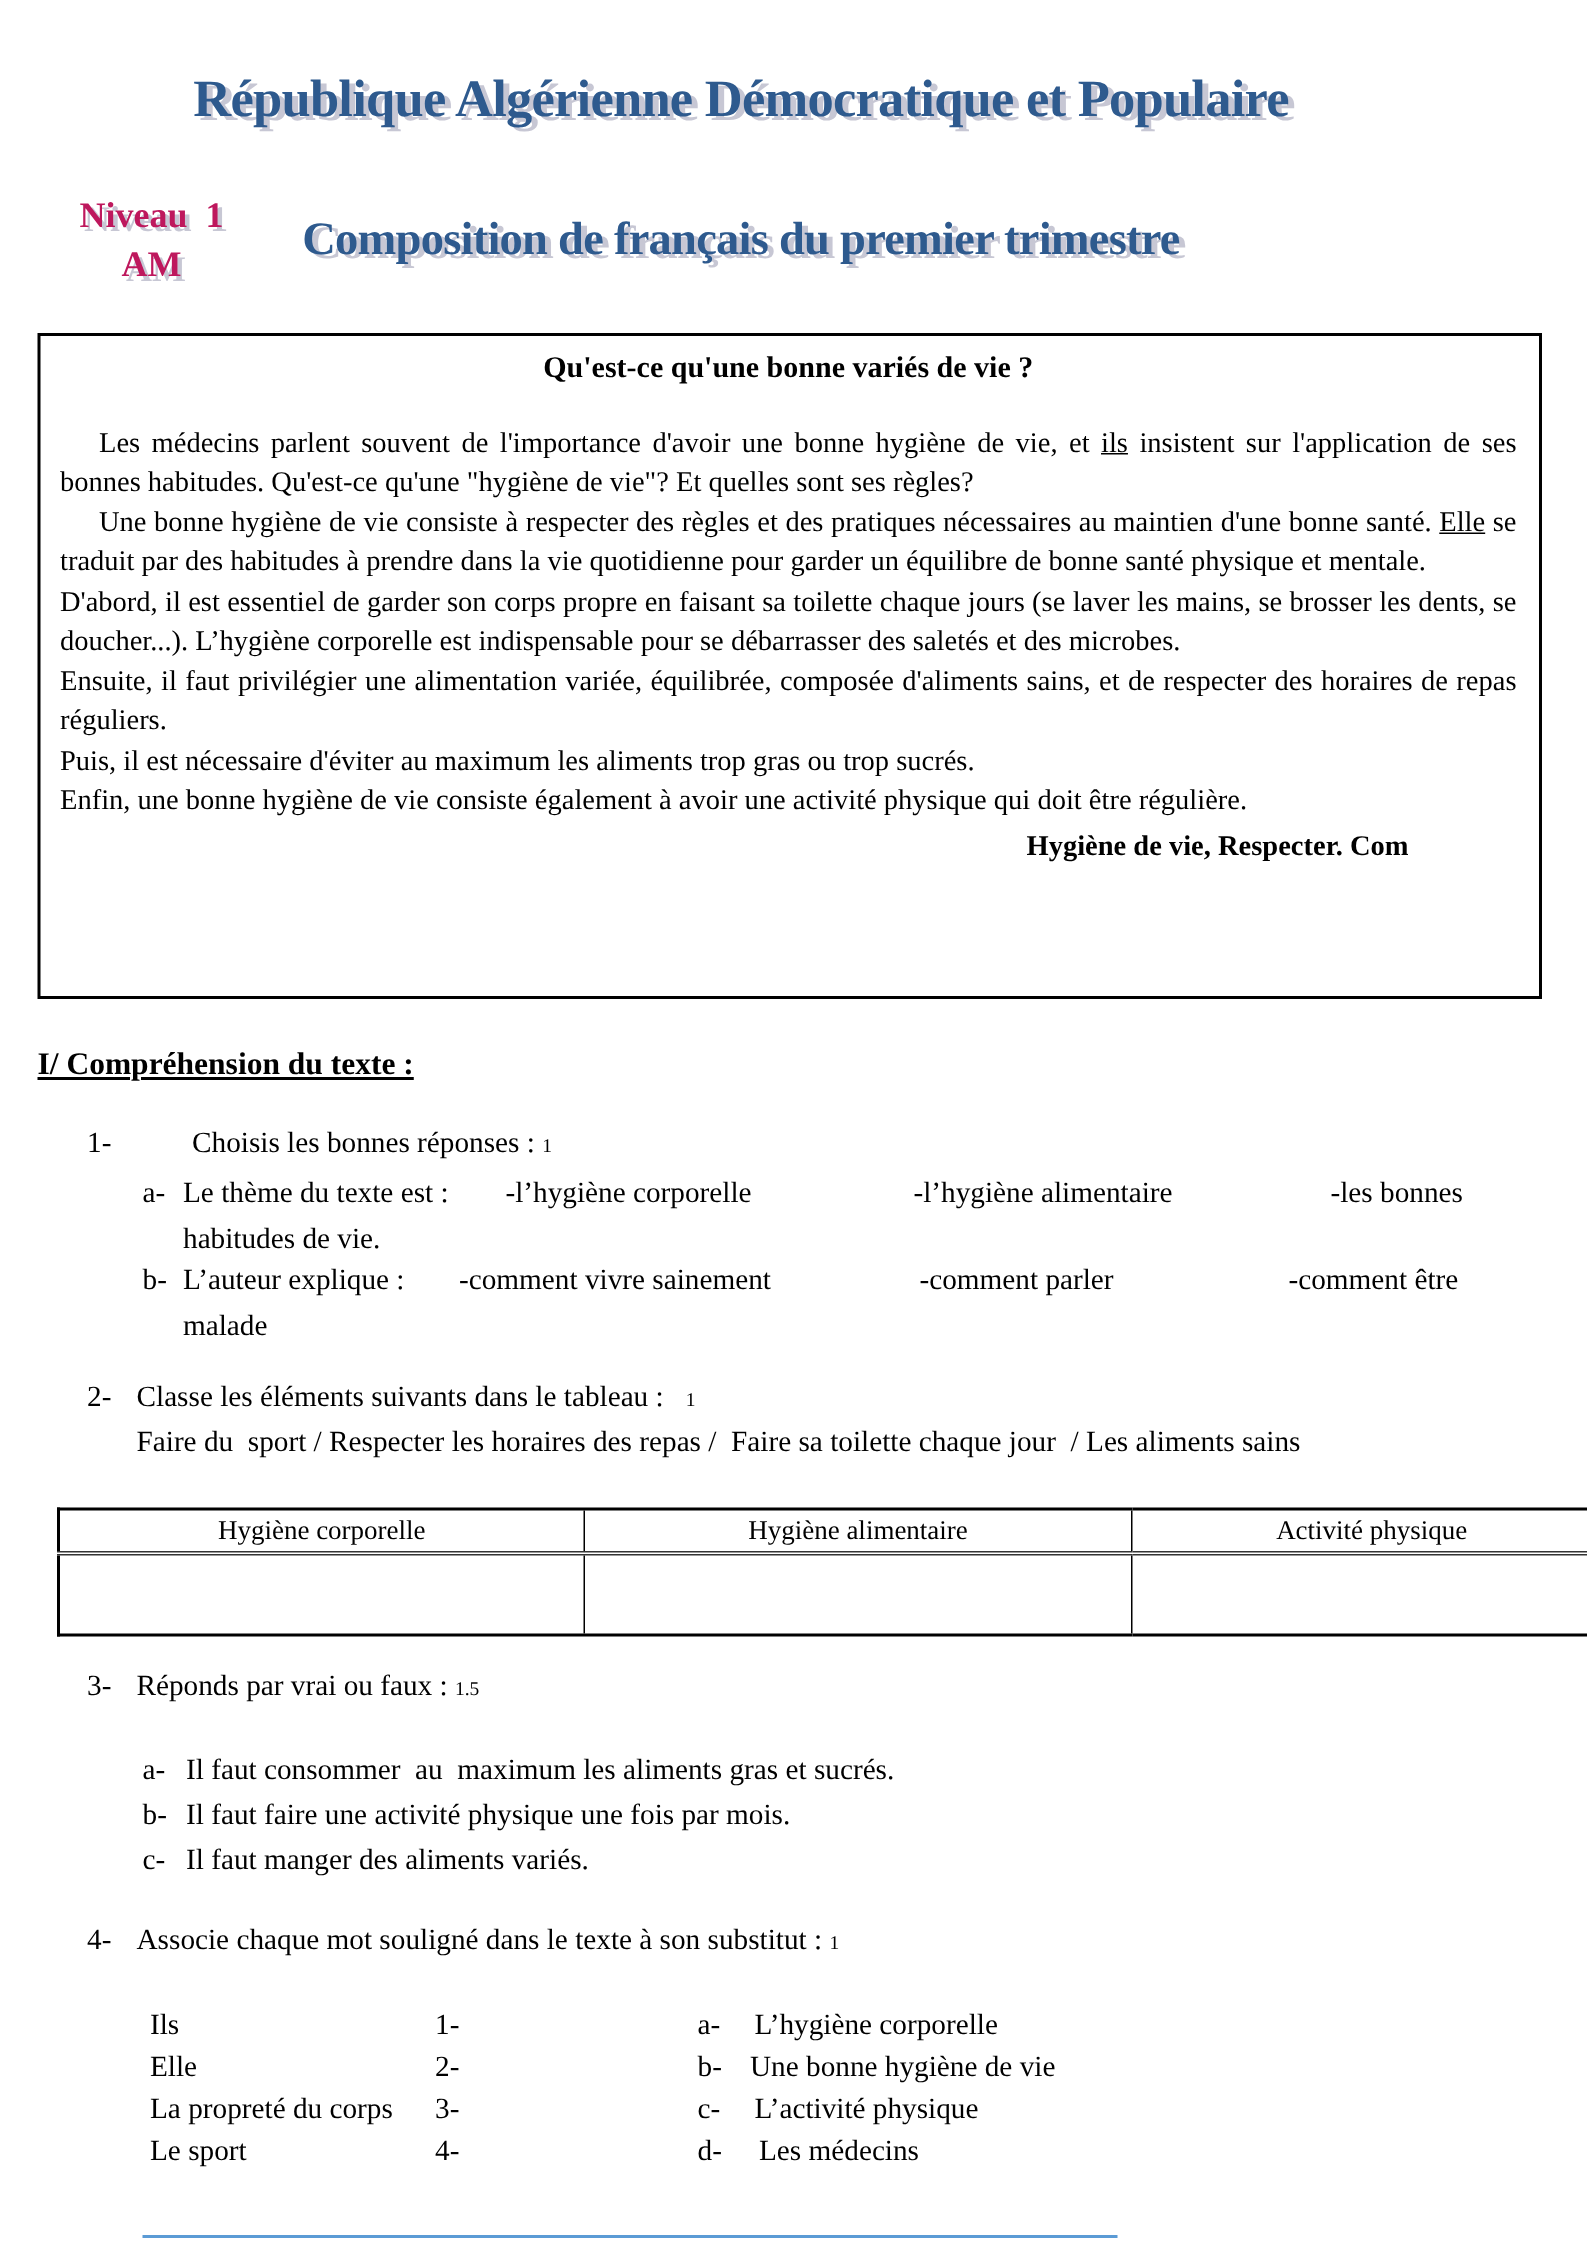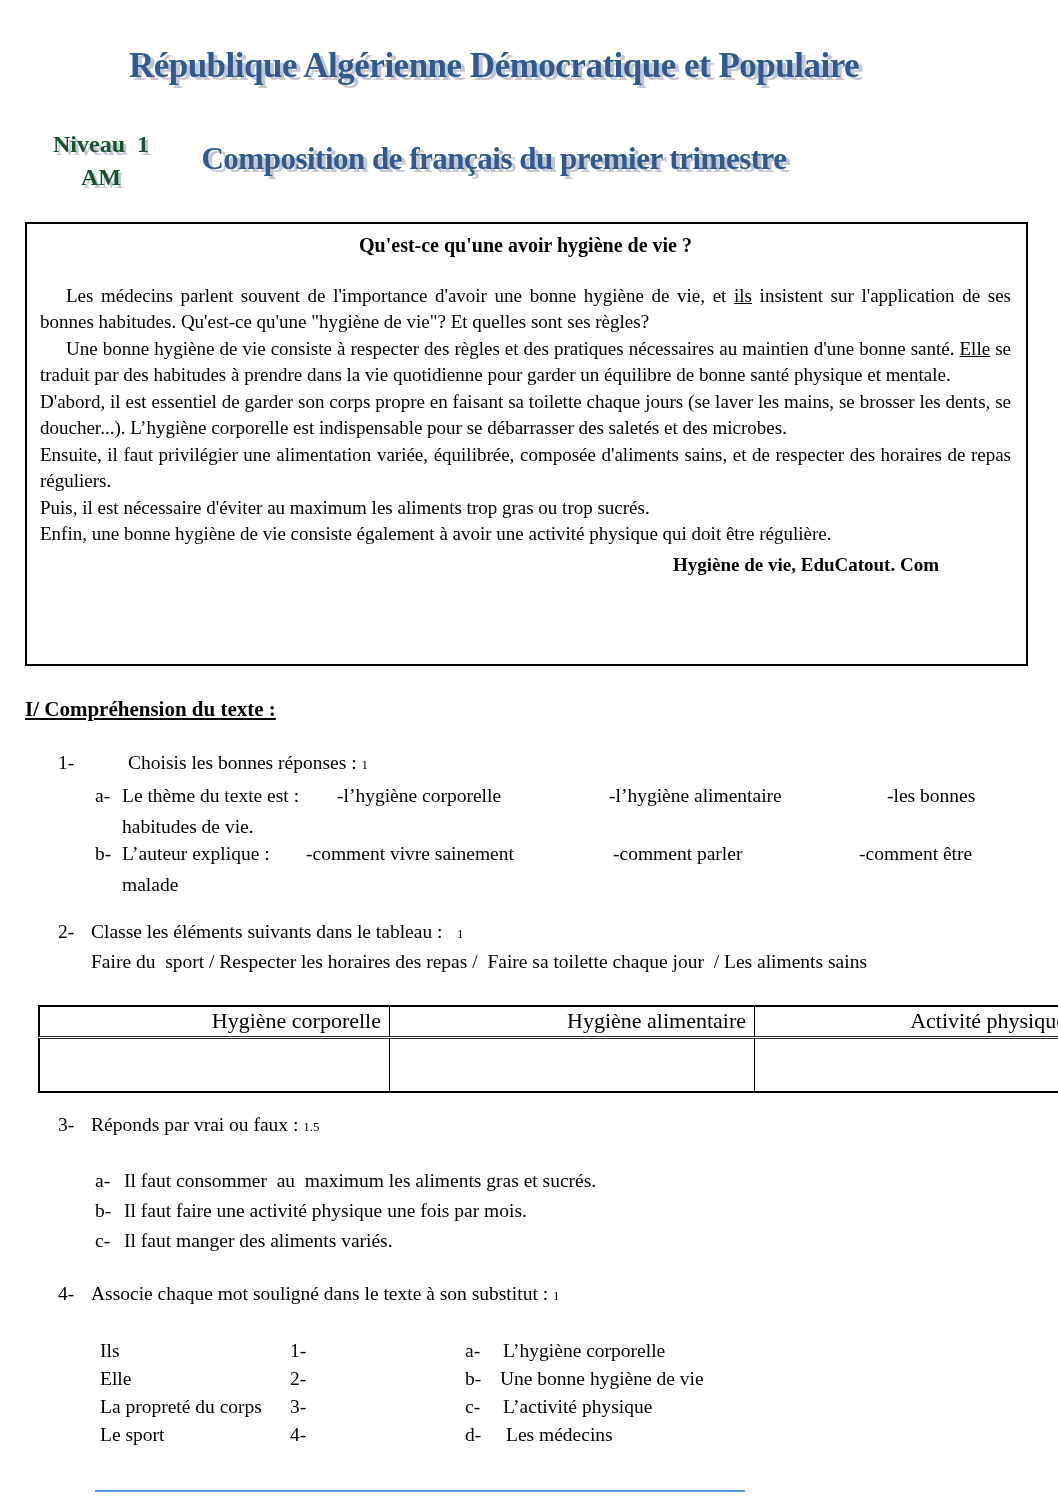--- a/index.html
+++ b/index.html
@@ -23,21 +23,21 @@
     position:absolute;top:141px;left:0;width:1058px;
     text-align:center;padding-right:70px;box-sizing:border-box;
     font-size:31px;font-weight:700;color:#2e5a8e;
     text-shadow:4px 3px 0 rgba(130,130,160,.45);
     letter-spacing:-.5px;
     font-family:Liberation Serif, serif;
   }
   .hdr-side{
     position:absolute;top:128px;
     text-align:center;
-    font-size:24px;font-weight:700;color:#14532d;
+    font-size:24px;font-weight:700;color:#be185d;
     text-shadow:3px 3px 0 rgba(130,130,160,.45);
     line-height:33px;white-space:pre-wrap;
   }
   .hdr-left{left:36px;width:130px;}
   .hdr-right{left:900px;width:110px;}
   
   .rbox{
     position:absolute;left:25px;top:222px;width:1003px;height:444px;
     border:2px solid #000;box-sizing:border-box;
     padding:6px 15px 6px 13px;
@@ -57,21 +57,21 @@
   }
   .pts{font-size:13px;}
   .pre{white-space:pre-wrap;}
   
   .ctable{
     position:absolute;left:38px;top:1005px;width:984px;
     border-collapse:collapse;table-layout:fixed;
   }
   .ctable th{
     border:1px solid #000;border-top:2px solid #000;border-bottom:3px double #333;
-    font-size:22px;font-weight:400;text-align:right;
+    font-size:18px;font-weight:400;text-align:center;
     padding:1px 8px 2px 8px;height:24px;
   }
   .ctable th:first-child{border-left:2px solid #000;}
   .ctable th:last-child{border-right:2px solid #000;}
   .ctable td{
     border:1px solid #000;border-bottom:2px solid #000;height:50px;
   }
   .ctable td:first-child{border-left:2px solid #000;}
   .ctable td:last-child{border-right:2px solid #000;}
   
@@ -84,28 +84,28 @@
 <body>
 
 <div class="page">
 
   <div class="hdr-title">République Algérienne Démocratique et Populaire</div>
   <div class="hdr-side hdr-left">Niveau  1
 AM</div>
   <div class="hdr-sub">Composition de français du premier trimestre</div>
 
   <div class="rbox">
-    <div class="rbox-title">Qu'est-ce qu'une avoir hygiène de vie ?</div>
+    <div class="rbox-title">Qu'est-ce qu'une bonne variés de vie ?</div>
     <p class="rp indent"><span>Les médecins parlent souvent de l'importance d'avoir une bonne hygiène de vie, et </span><span class="uw">ils</span><span> insistent sur l'application de ses bonnes habitudes. Qu'est-ce qu'une "hygiène de vie"? Et quelles sont ses règles?</span></p>
     <p class="rp indent"><span>Une bonne hygiène de vie consiste à respecter des règles et des pratiques nécessaires au maintien d'une bonne santé. </span><span class="uw">Elle</span><span> se traduit par des habitudes à prendre dans la vie quotidienne pour garder un équilibre de bonne santé physique et mentale.</span></p>
     <p class="rp">D'abord, il est essentiel de garder son corps propre en faisant sa toilette chaque jours (se laver les mains, se brosser les dents, se doucher...). L’hygiène corporelle est indispensable pour se débarrasser des saletés et des microbes.</p>
     <p class="rp">Ensuite, il faut privilégier une alimentation variée, équilibrée, composée d'aliments sains, et de respecter des horaires de repas réguliers.</p>
     <p class="rp">Puis, il est nécessaire d'éviter au maximum les aliments trop gras ou trop sucrés.</p>
     <p class="rp">Enfin, une bonne hygiène de vie consiste également à avoir une activité physique qui doit être régulière.</p>
-    <div class="rsource">Hygiène de vie, EduCatout. Com</div>
+    <div class="rsource">Hygiène de vie, Respecter. Com</div>
   </div>
 
   <div class="sec-head">I/ Compréhension du texte :</div>
 
   <span class="abs" style="left:58px;top:752px;">1-</span>
   <span class="abs" style="left:91px;top:752px;margin-left:37px;"><span>Choisis les bonnes réponses</span> <span>:</span> <span class="pts">1</span></span>
 
   <span class="abs" style="left:95px;top:785px;">a-</span>
   <span class="abs" style="left:122px;top:785px;">Le thème du texte est :</span>
   <span class="abs" style="left:337px;top:785px;">-l’hygiène corporelle</span>

